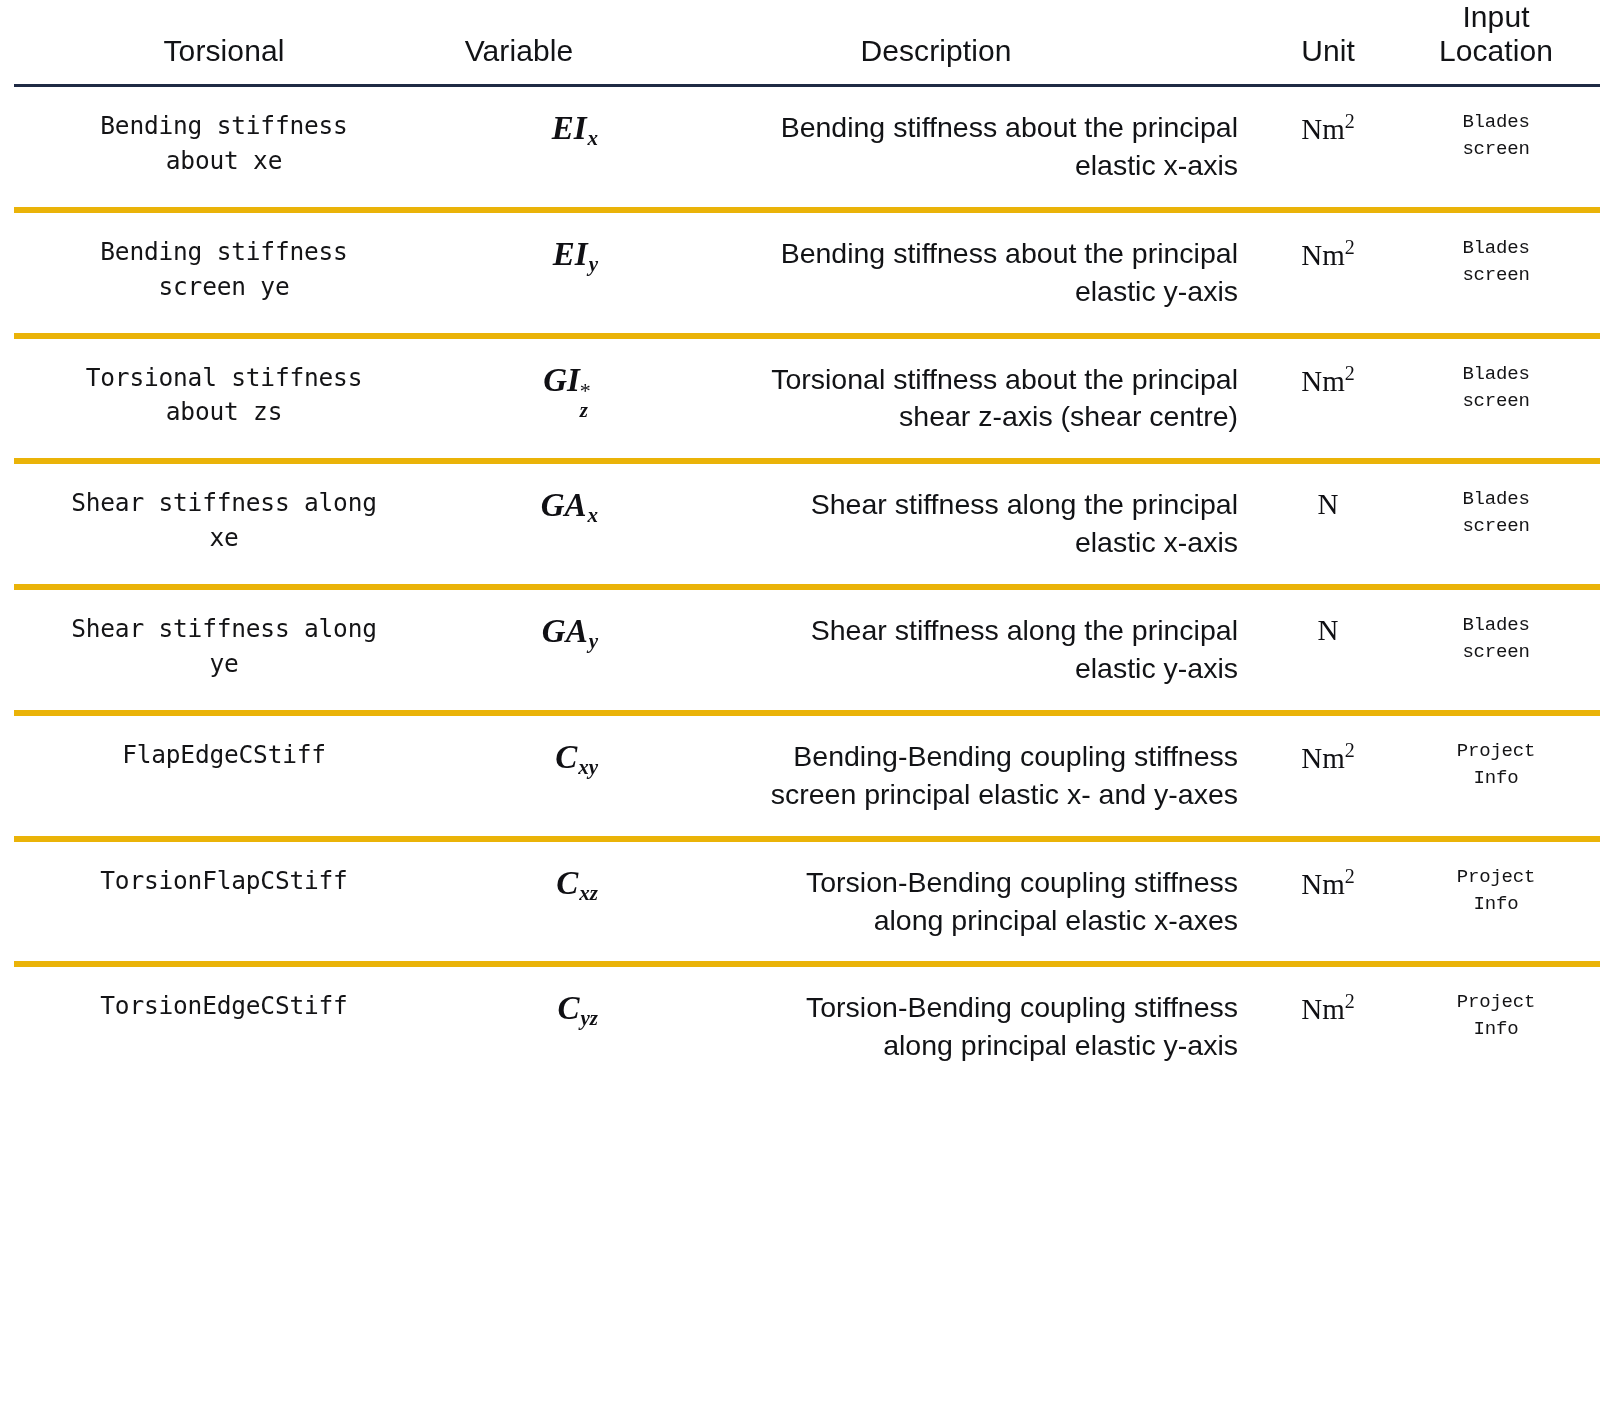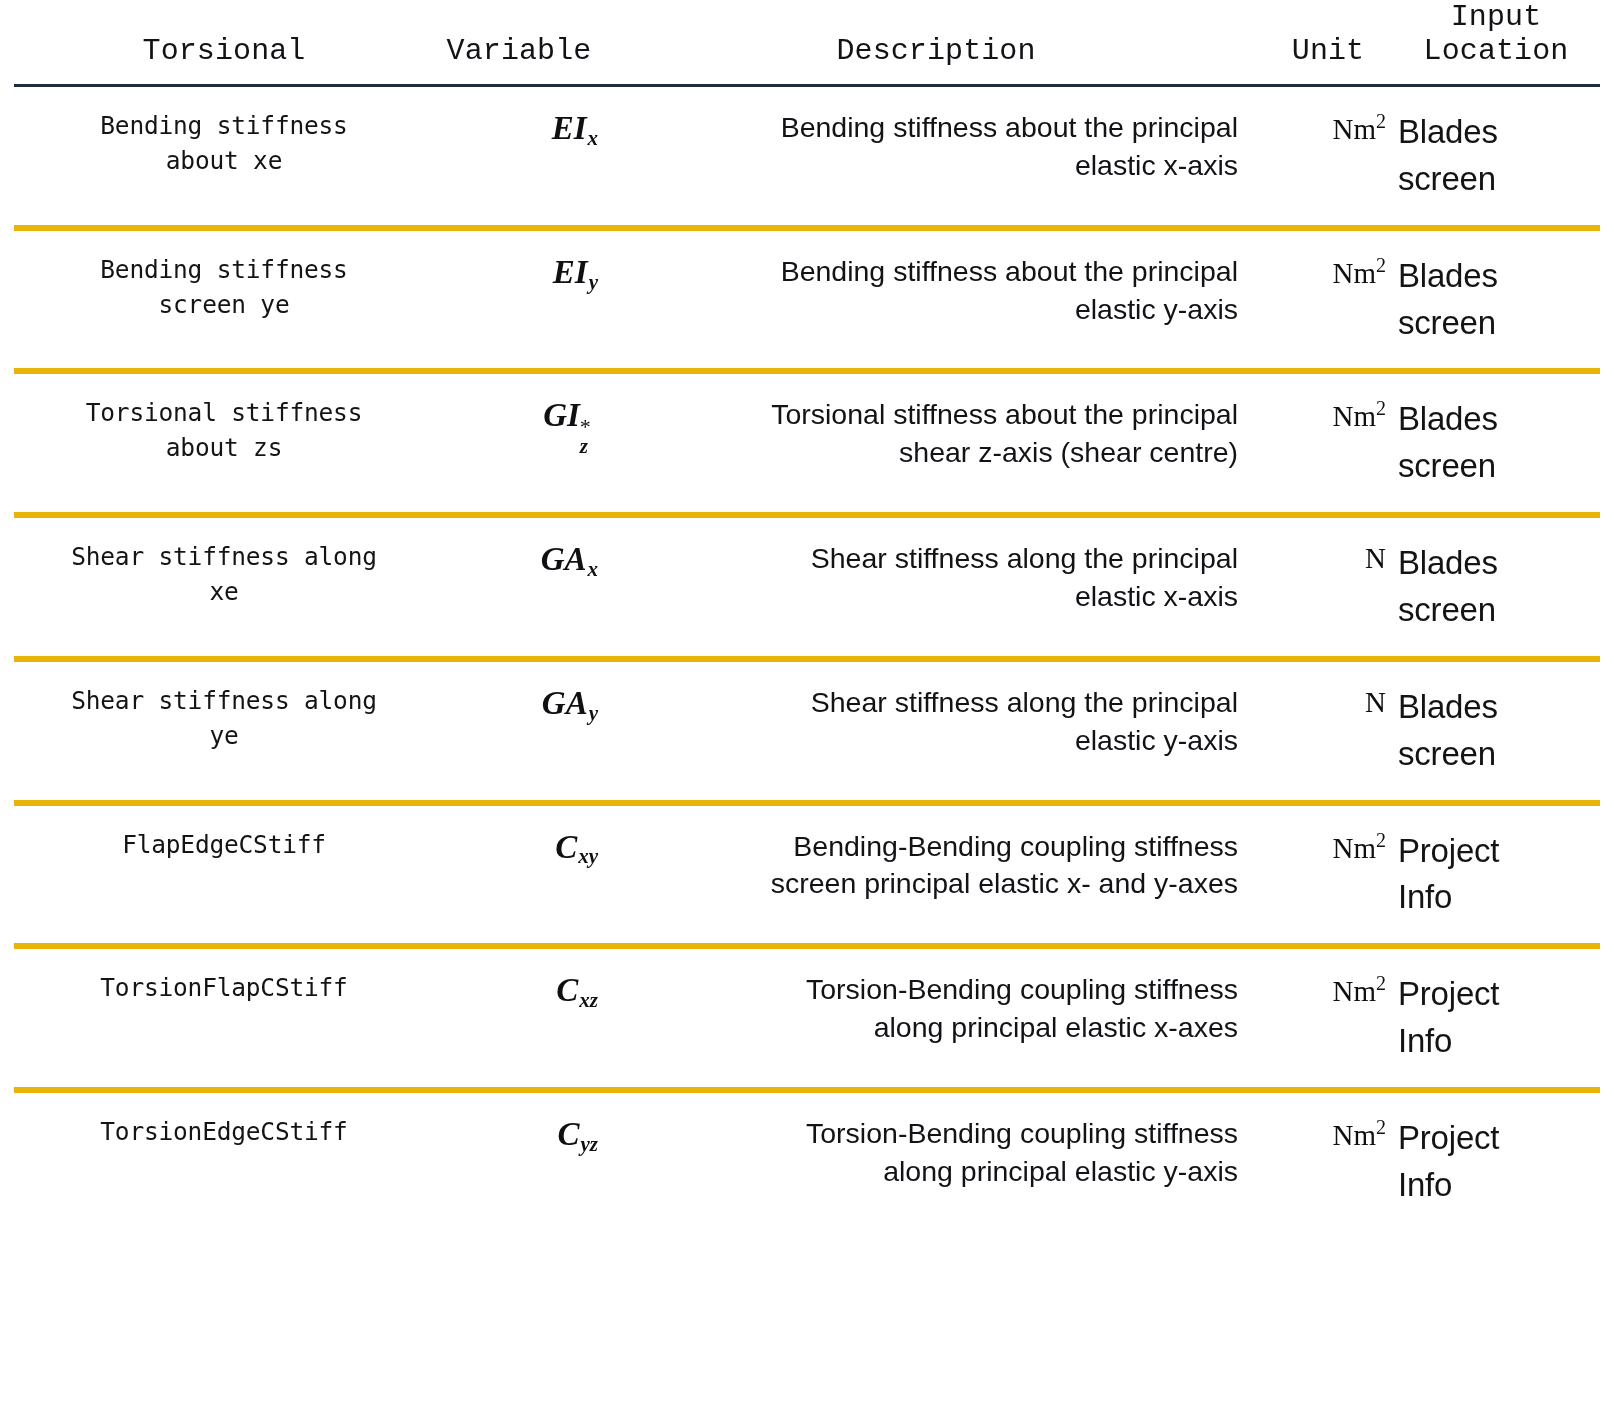--- a/index.html
+++ b/index.html
@@ -33,21 +33,21 @@
   thead th {
     font-weight: 400;
     font-size: 30px;
     color: #121316;
     padding: 0 6px 16px 6px;
     vertical-align: bottom;
     text-align: center;
     letter-spacing: .1px;
   }
   thead th.h-desc { text-align: center; padding-left: 10px; }
-  thead tr.head-row th { border-bottom: 3px solid #1f2a44; font-family: Liberation Mono, monospace; }
+  thead tr.head-row th { border-bottom: 3px solid #1f2a44; }
 
   tbody td {
     border-bottom: 6px solid #eab308;
     padding: 22px 6px 22px 6px;
     vertical-align: top;
     font-size: 28px;
     line-height: 1.28;
   }
   tbody tr:last-child td { border-bottom: none; }
 
@@ -100,34 +100,35 @@
   }
   td.desc {
     text-align: right;
     padding-left: 10px;
     padding-right: 26px;
     font-size: 28.5px;
     color: #121316;
     line-height: 1.33;
   }
   td.unit {
-    text-align: right;
+    text-align: center;
     font-family: "Liberation Serif", "DejaVu Serif", serif;
     font-size: 29px;
     color: #101014;
     white-space: nowrap;
     padding-top: 22px;
   }
   td.unit .exp {
     font-size: 20px;
     vertical-align: 0.55em;
   }
   td.loc {
-    font-family: Liberation Sans, sans-serif;
-    font-size: 33px;
+    text-align: center;
+    font-family: Liberation Mono, monospace;
+    font-size: 19px;
     color: #141416;
     line-height: 1.42;
     letter-spacing: -0.2px;
   }
   .nowrapline { display: block; }
 </style>
 </head>
 <body>
 
 <div class="doc">

